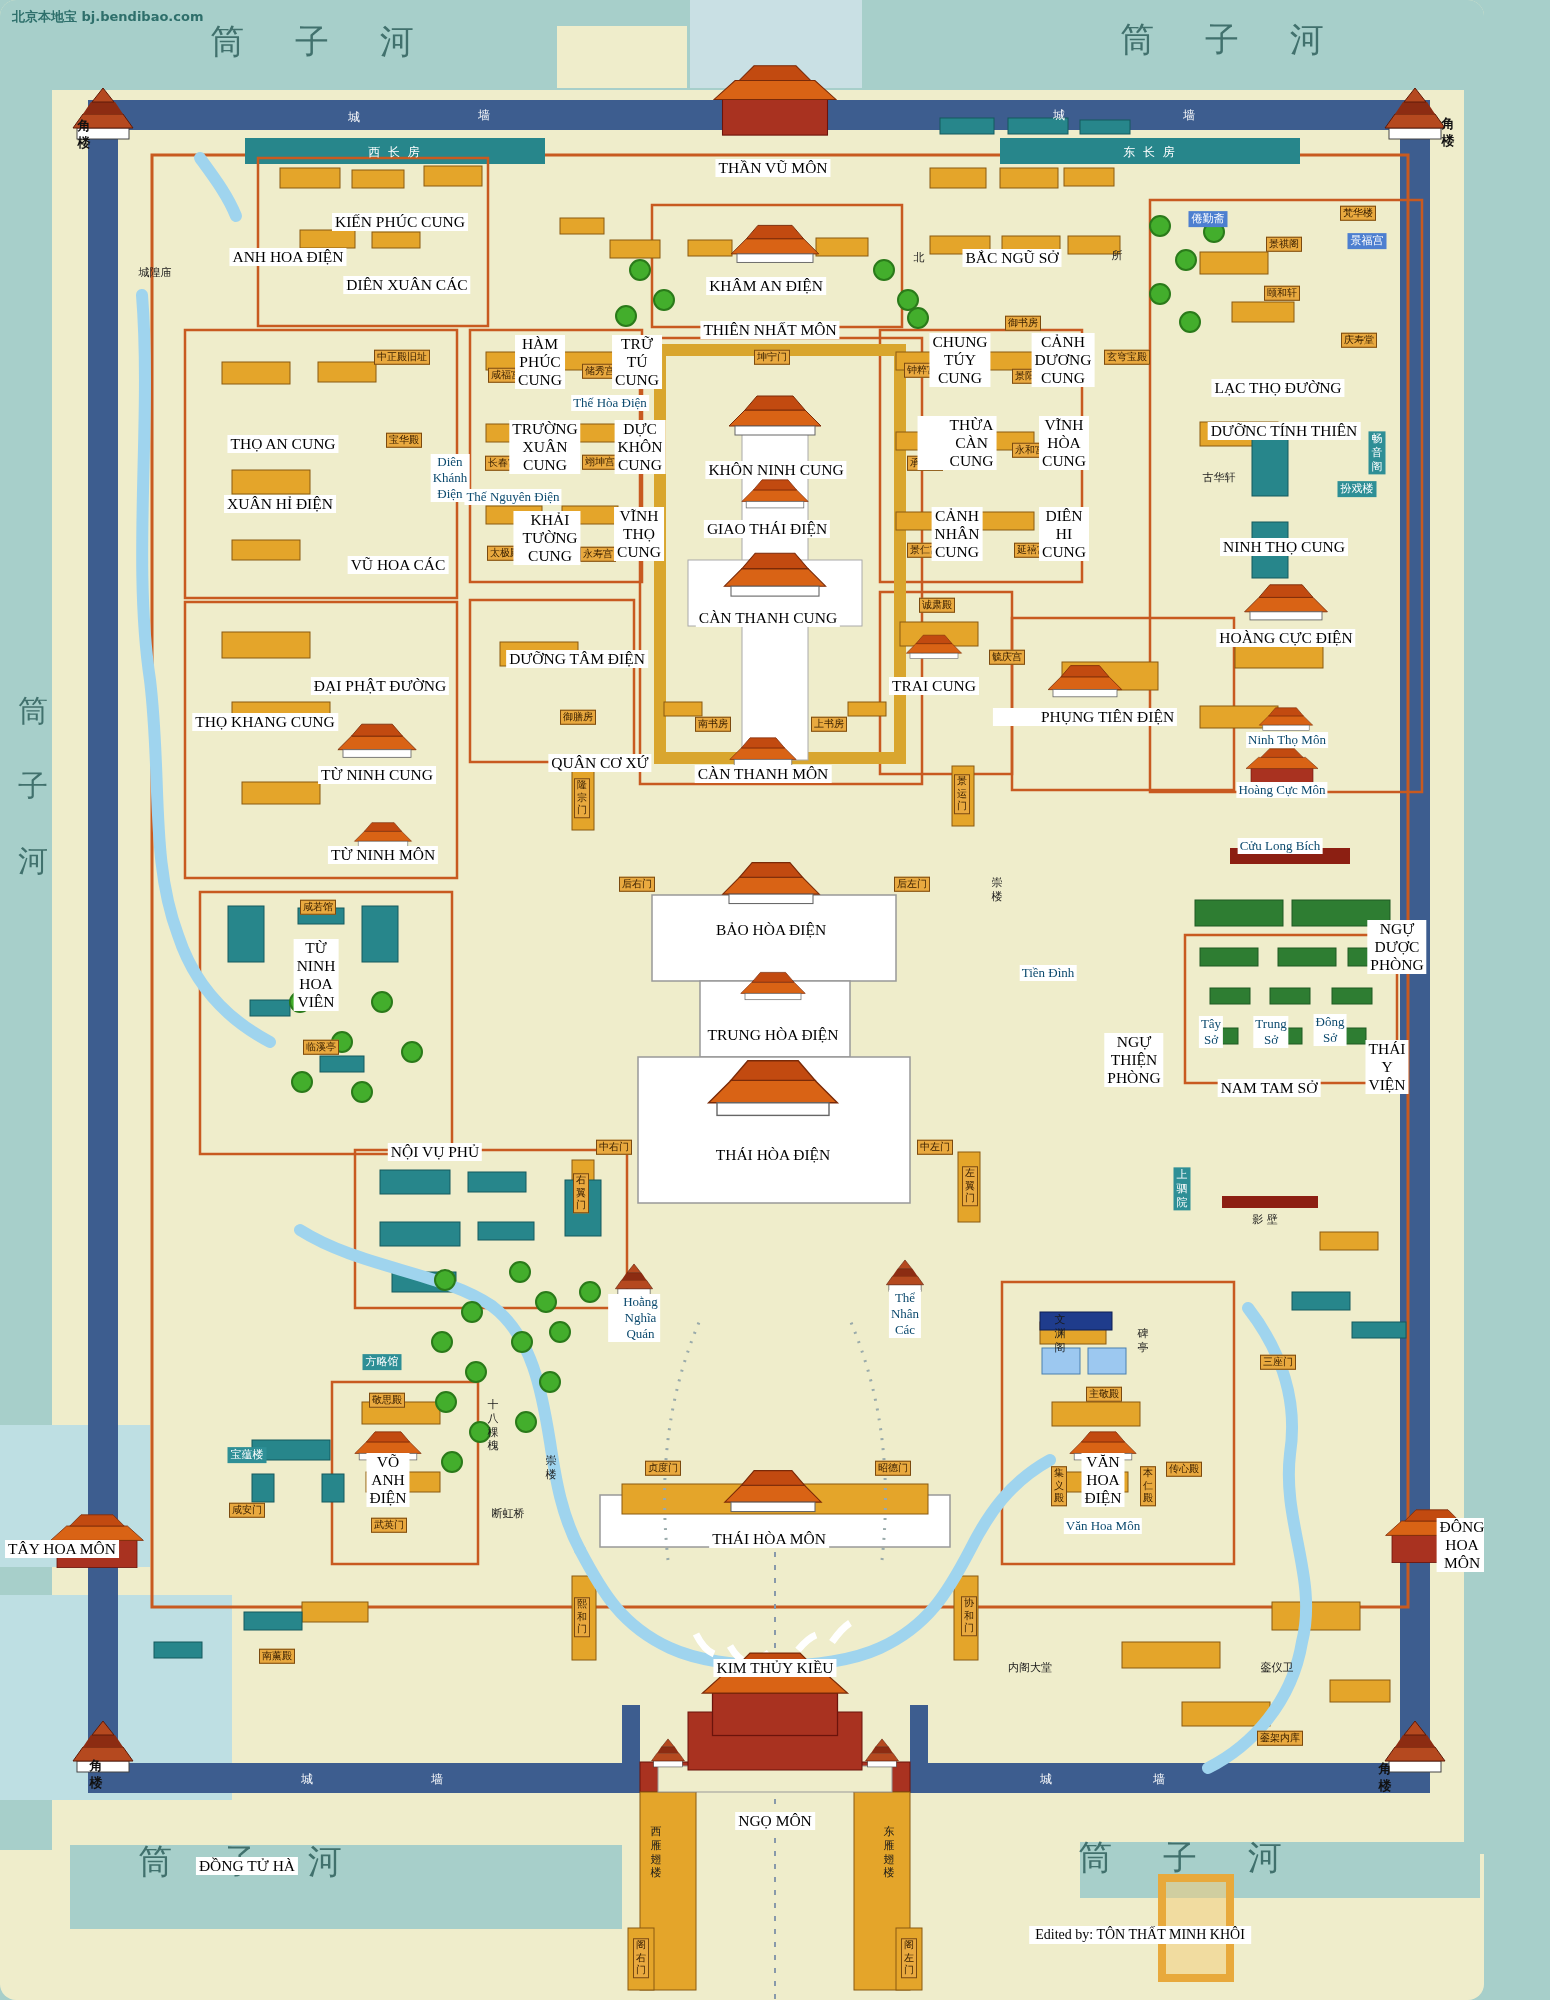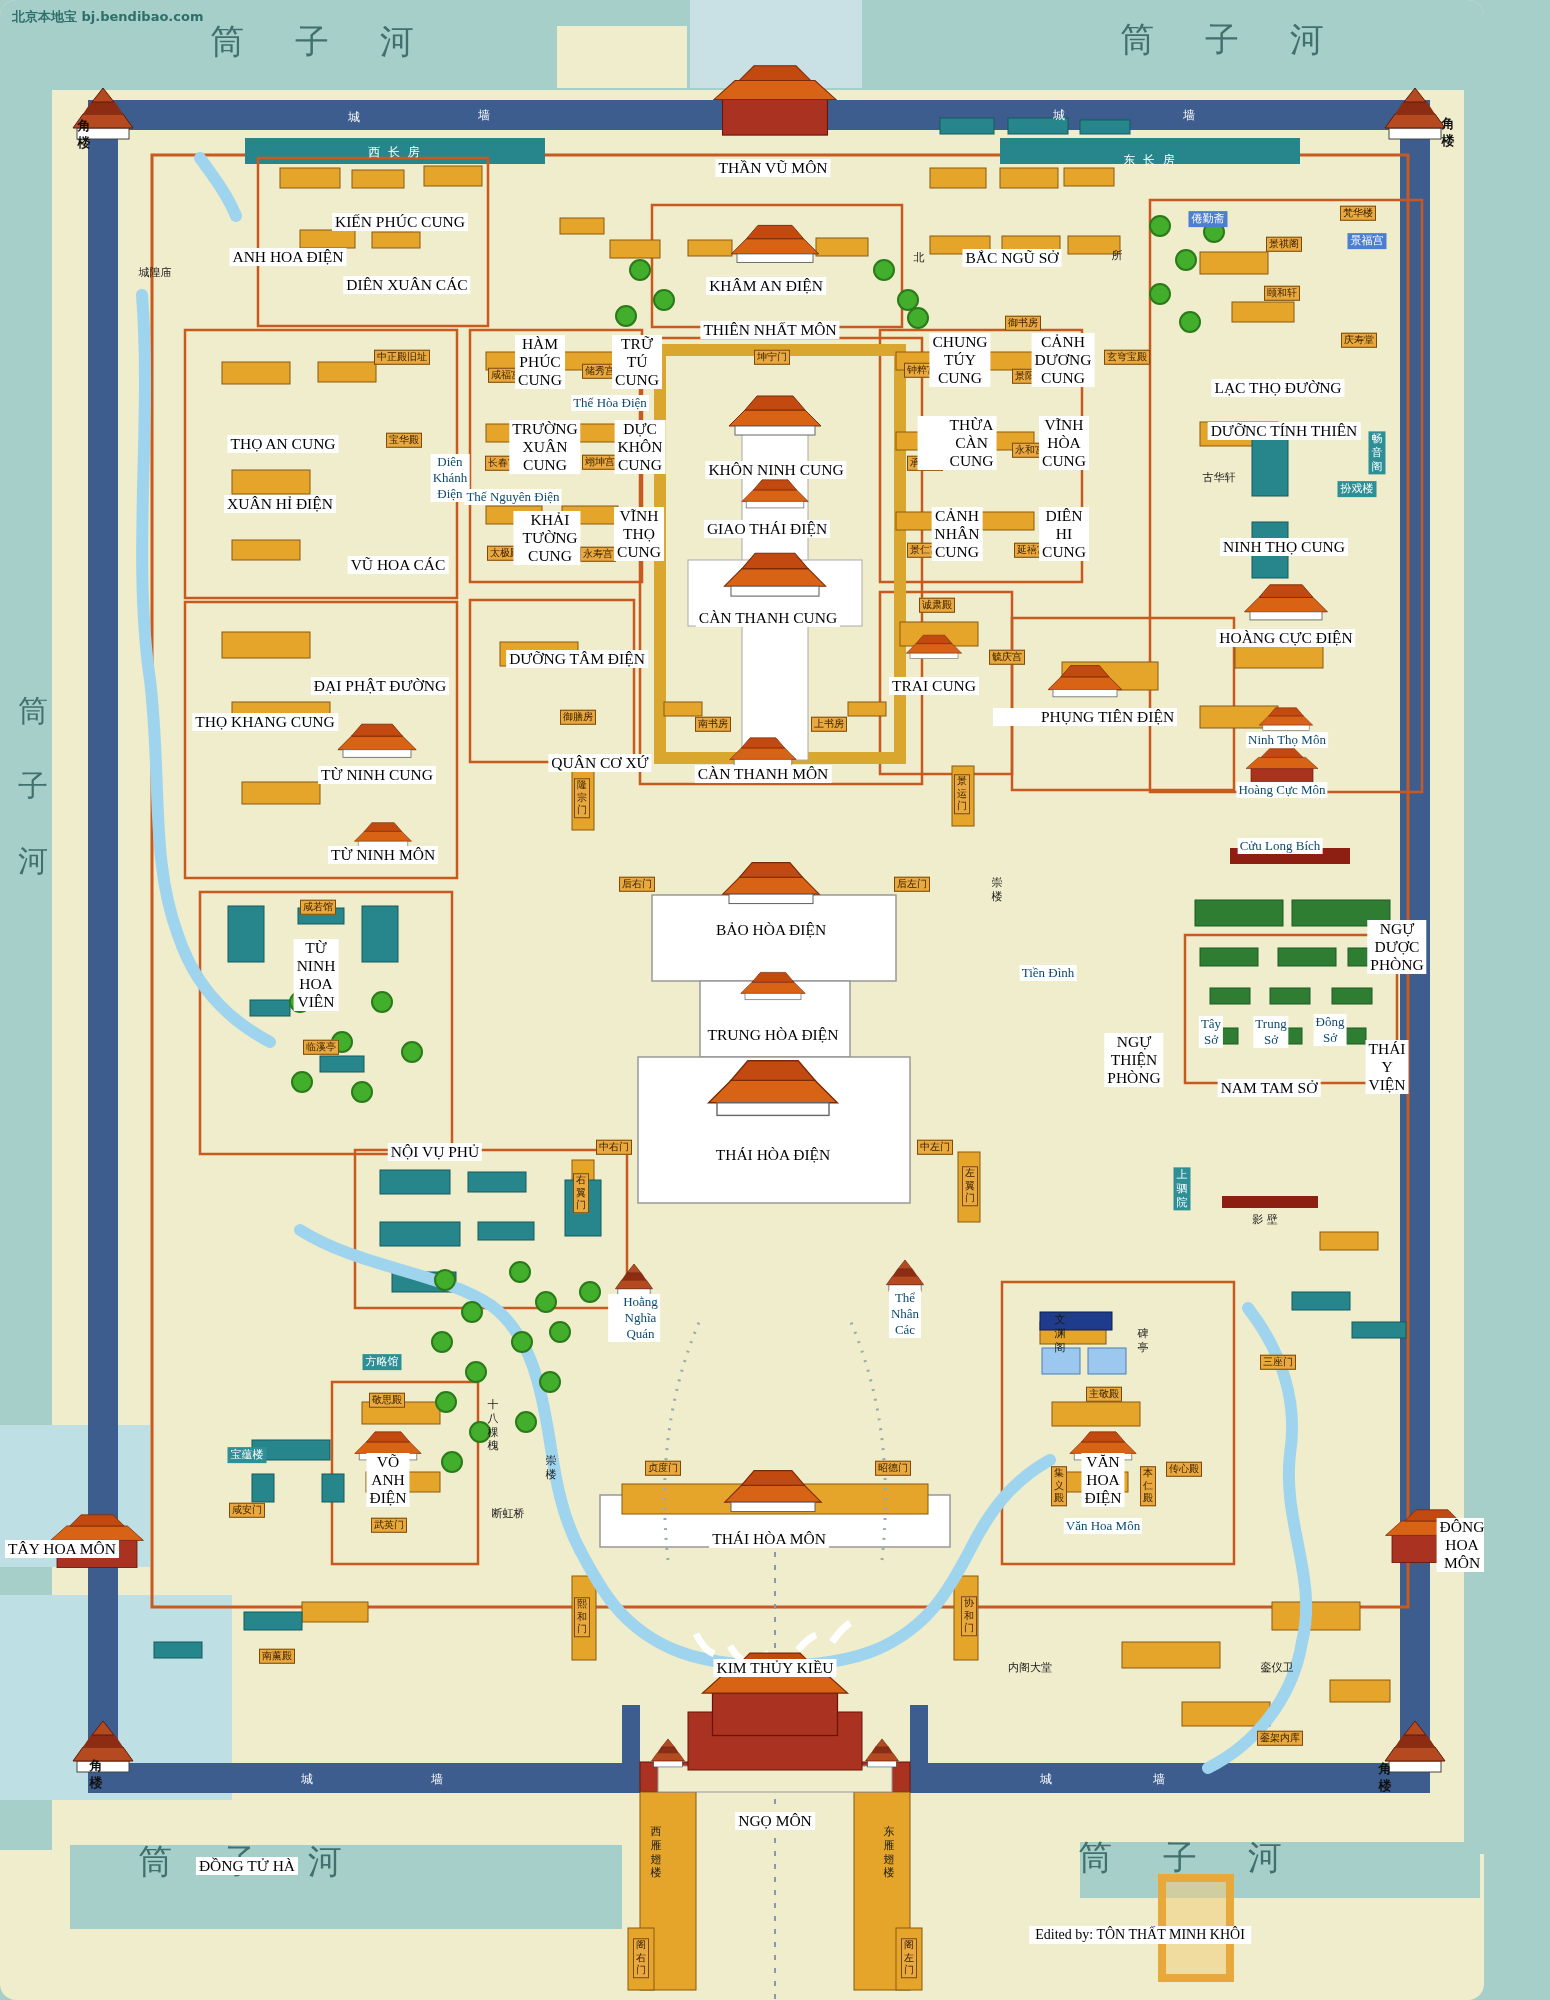--- a/index.html
+++ b/index.html
@@ -409,21 +409,21 @@
 楼</div>
       <div class="lbl wl" style="left: 355px; top: 117px;">城</div>
       <div class="lbl wl" style="left: 485px; top: 115px;">墙</div>
       <div class="lbl wl" style="left: 1060px; top: 115px;">城</div>
       <div class="lbl wl" style="left: 1190px; top: 115px;">墙</div>
       <div class="lbl wl" style="left: 308px; top: 1779px;">城</div>
       <div class="lbl wl" style="left: 438px; top: 1779px;">墙</div>
       <div class="lbl wl" style="left: 1047px; top: 1779px;">城</div>
       <div class="lbl wl" style="left: 1160px; top: 1779px;">墙</div>
       <div class="lbl wl" style="left: 395px; top: 152px;">西 长 房</div>
-      <div class="lbl wl" style="left: 1150px; top: 152px; margin-top: 8px;">东 长 房</div>
+      <div class="lbl wl" style="left: 1150px; top: 152px;">东 长 房</div>
       <div class="lbl vn" style="left: 773px; top: 168px;">THẦN VŨ MÔN</div>
       <div class="lbl vn" style="left: 400px; top: 222px;">KIẾN PHÚC CUNG</div>
       <div class="lbl vn" style="left: 288px; top: 257px;">ANH HOA ĐIỆN</div>
       <div class="lbl vn" style="left: 407px; top: 285px;">DIÊN XUÂN CÁC</div>
       <div class="lbl vn" style="left: 766px; top: 286px;">KHÂM AN ĐIỆN</div>
       <div class="lbl vn" style="left: 1012px; top: 258px;">BẮC NGŨ SỞ</div>
       <div class="lbl vn" style="left: 770px; top: 330px;">THIÊN NHẤT MÔN</div>
       <div class="lbl vn" style="left: 637px; top: 362px;">TRỮ
 TÚ
 CUNG</div>

